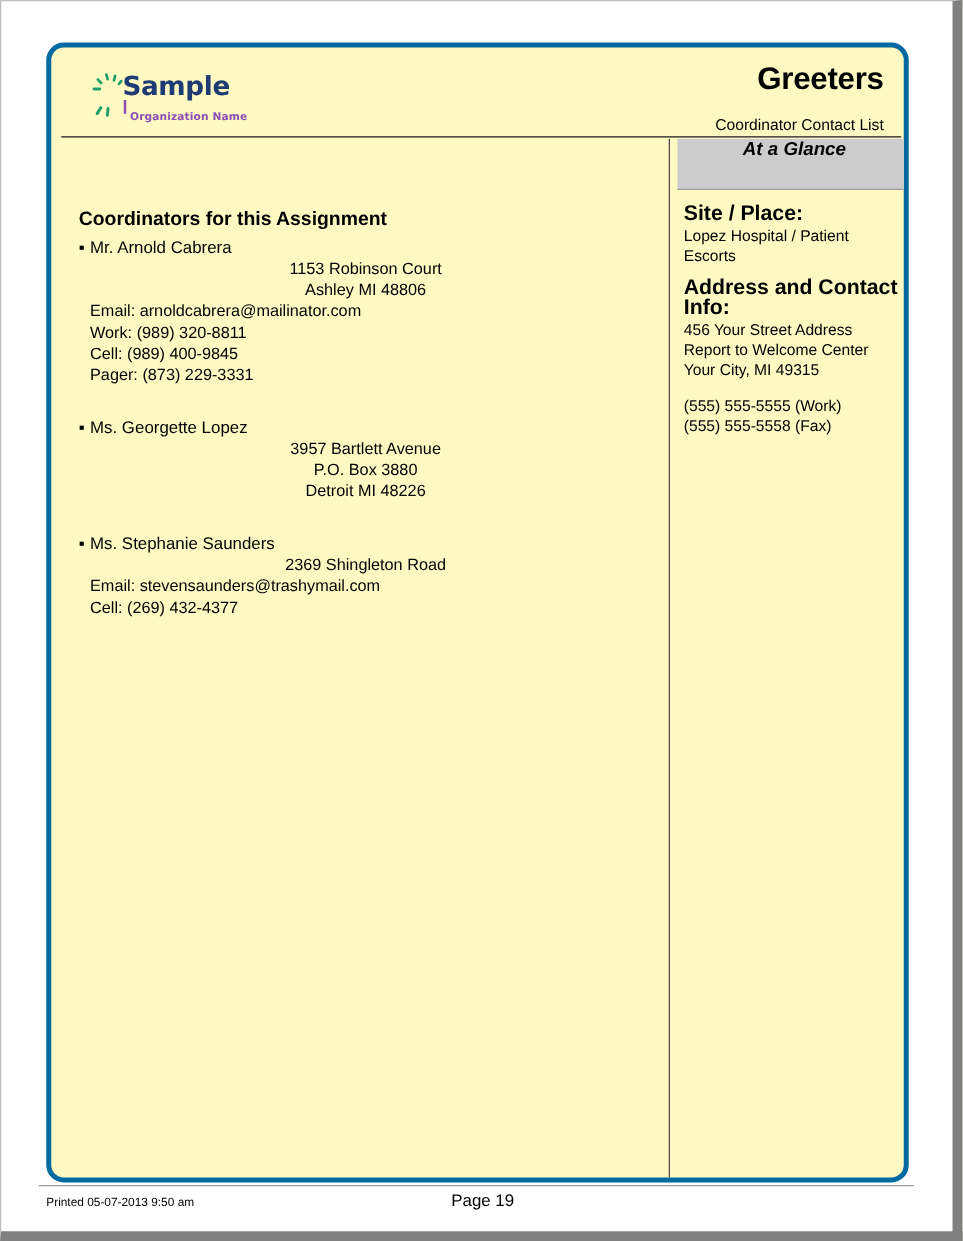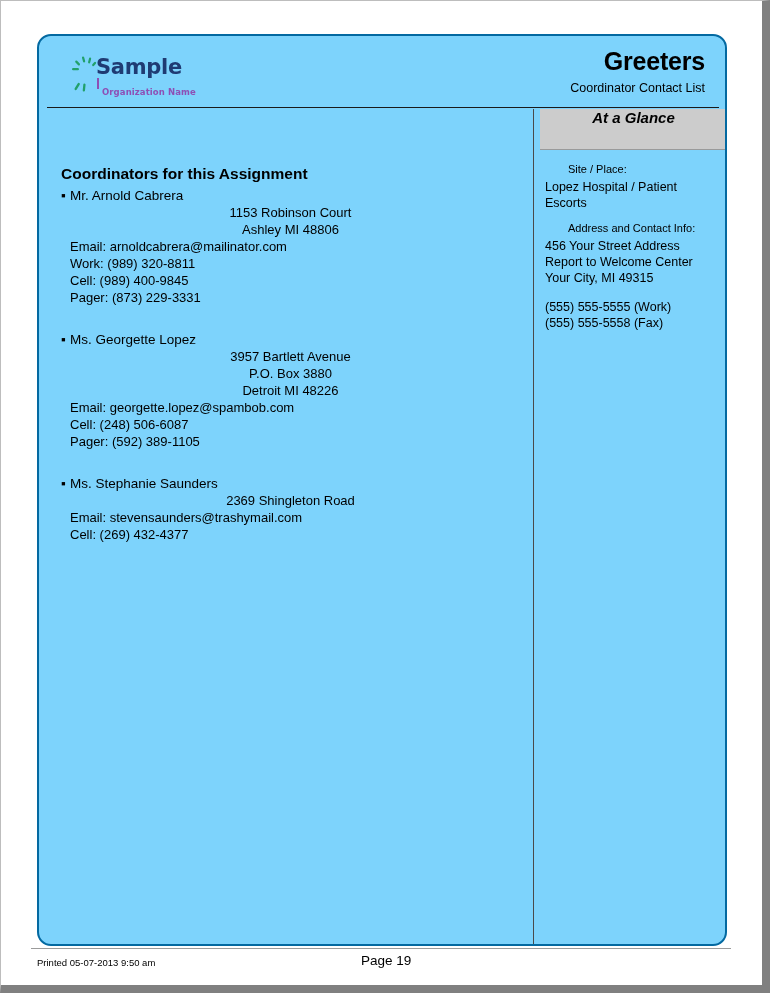--- a/index.html
+++ b/index.html
@@ -29,23 +29,23 @@
   }
 
   
   #page-sheet {
     position: absolute;
     left: 36px;
     top: 33px;
     width: 690px;
     height: 912px;
     box-sizing: border-box;
-    border: 2px solid #0369a1;
+    border: 4px solid #0369a1;
     border-radius: 14px;
-    background: #7dd3fc;
+    background: #fef9c3;
     overflow: hidden;
   }
 
   
   #page-header {
     position: absolute;
     left: 0; top: 0;
     width: 688px;
     height: 70px;
   }
@@ -103,21 +103,21 @@
     font-size: 25px;
     font-weight: bold;
     color: #000000;
     line-height: 1.08;
     letter-spacing: -0.2px;
   }
   #doc-subtitle {
     font-size: 12.5px;
     color: #000000;
     line-height: 1.2;
-    margin-top: 6px;
+    margin-top: 16px;
   }
 
   #header-rule {
     position: absolute;
     left: 8px;
     top: 71px;
     width: 672px;
     height: 0;
     border-top: 1.6px solid #1a1a1a;
   }
@@ -217,26 +217,25 @@
   #sidebar-body {
     position: absolute;
     left: 11px;
     top: 52px;
     width: 180px;
   }
   .sb-group {
     margin-bottom: 9px;
   }
   .sb-label {
-    font-size: 11px;
-    font-weight: normal;
+    font-size: 17px;
+    font-weight: bold;
     color: #000000;
     line-height: 16px;
     margin-bottom: 2px;
-    margin-left: 23px;
   }
   .sb-value-line {
     font-size: 12.5px;
     color: #000000;
     line-height: 16px;
   }
   .sb-spacer {
     height: 13px;
   }
 
@@ -327,25 +326,20 @@
           <div class="contact-entry">
             <div class="contact-name-row">
               <span class="contact-bullet">▪</span>
               <span class="contact-name">Ms. Georgette Lopez</span>
             </div>
             <div class="contact-address">
               <div class="addr-line">3957 Bartlett Avenue</div>
               <div class="addr-line">P.O. Box 3880</div>
               <div class="addr-line">Detroit MI 48226</div>
             </div>
-            <div class="contact-details">
-              <div class="detail-line">Email: georgette.lopez@spambob.com</div>
-              <div class="detail-line">Cell: (248) 506-6087</div>
-              <div class="detail-line">Pager: (592) 389-1105</div>
-            </div>
           </div>
           <div class="contact-entry">
             <div class="contact-name-row">
               <span class="contact-bullet">▪</span>
               <span class="contact-name">Ms. Stephanie Saunders</span>
             </div>
             <div class="contact-address">
               <div class="addr-line">2369 Shingleton Road</div>
             </div>
             <div class="contact-details">

